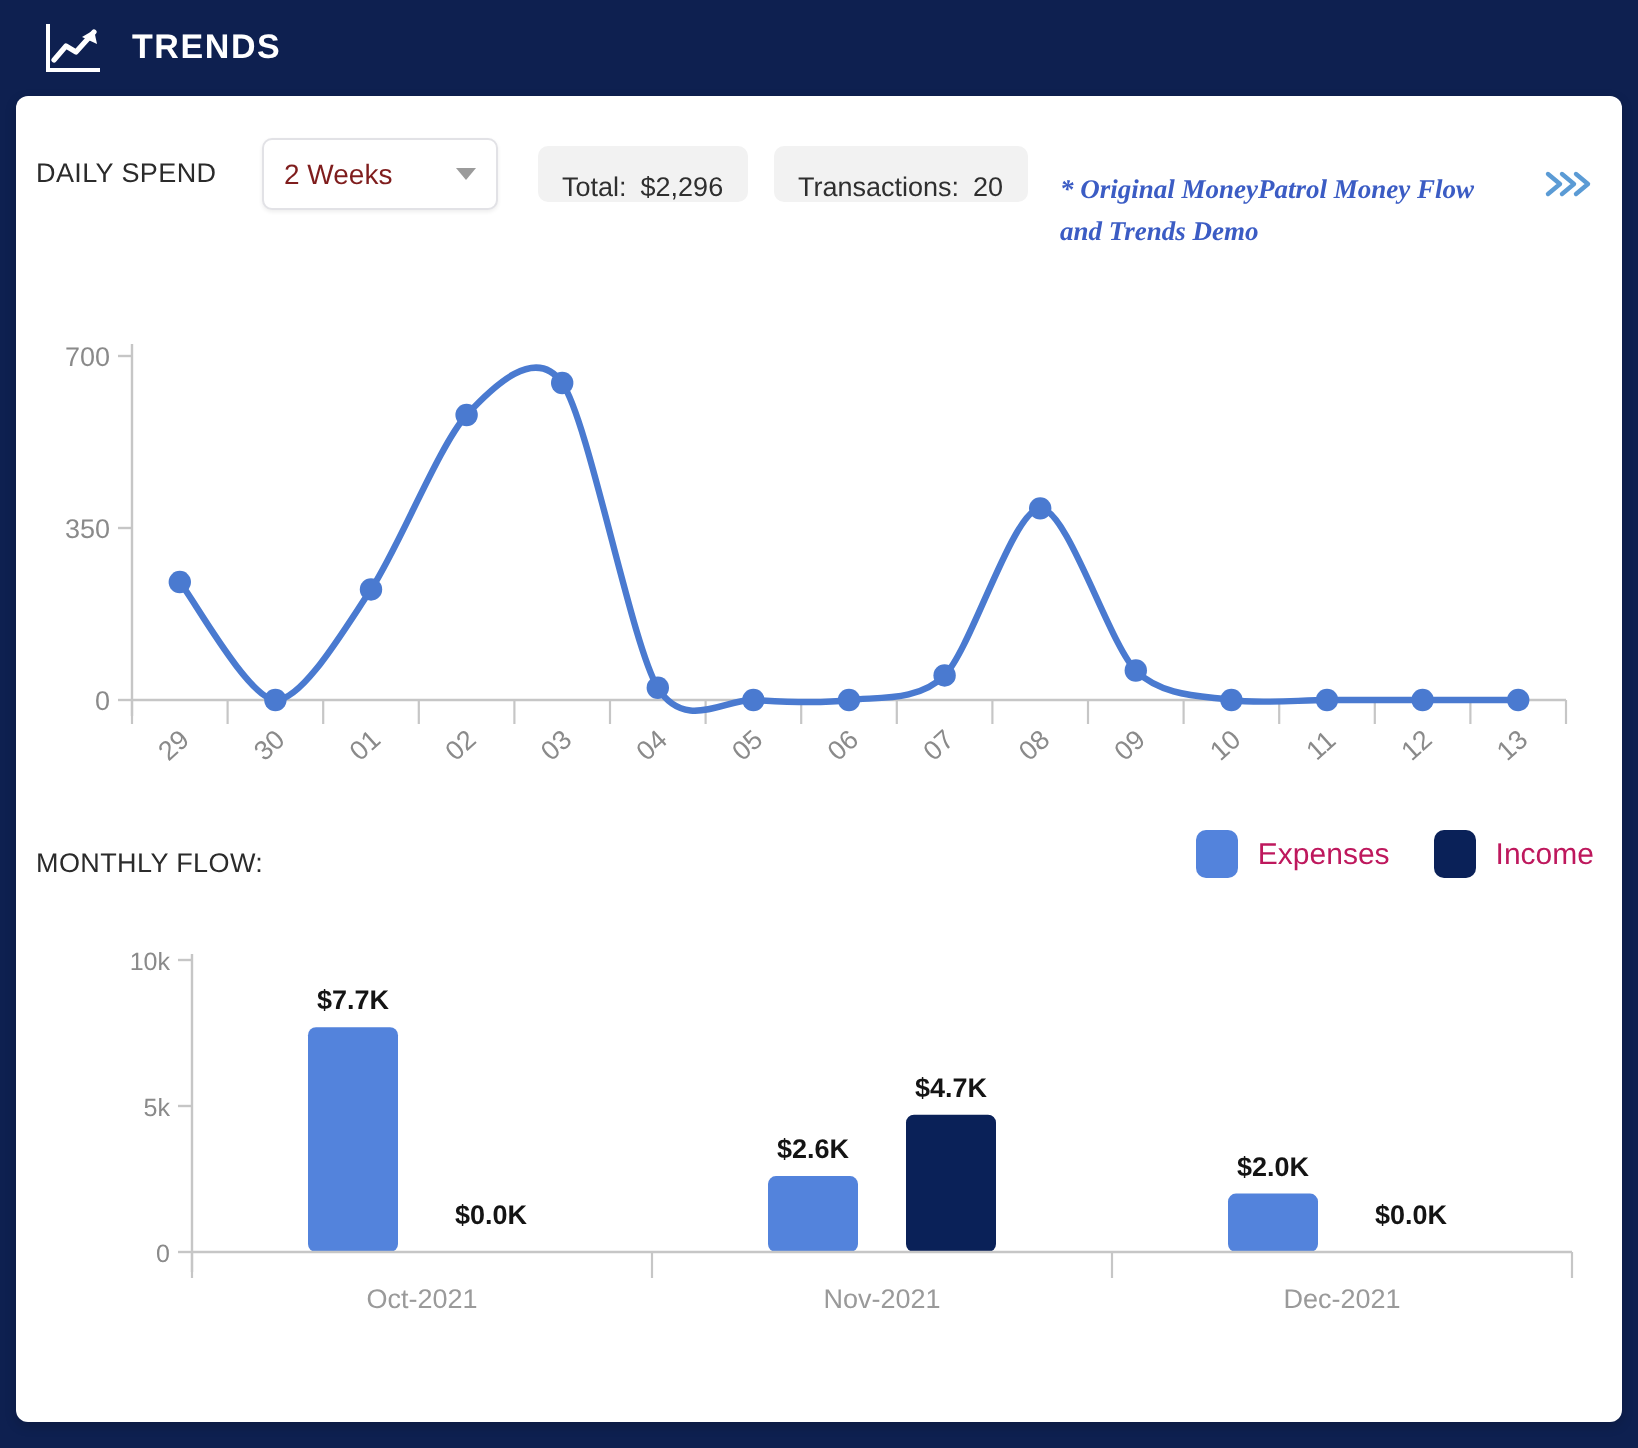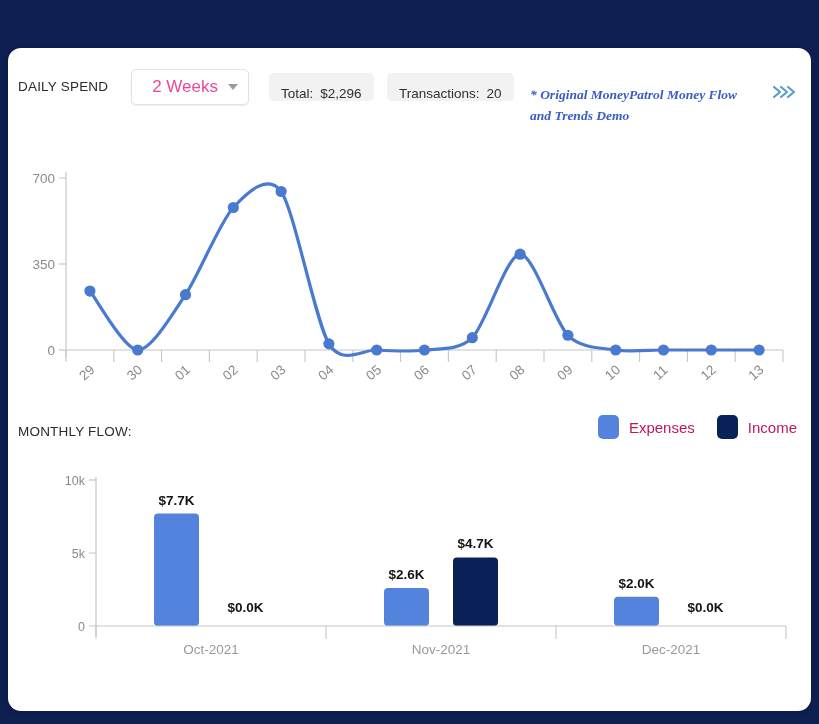--- a/index.html
+++ b/index.html
@@ -37,21 +37,21 @@
     letter-spacing: 0.8px;
     font-family: "Liberation Sans", sans-serif;
   }
 
   
   .card {
     position: absolute;
     left: 8px; top: 48px;
     width: 803px; height: 663px;
     background: #ffffff;
-    border-radius: 13px;
+    border-radius: 6px;
     box-shadow: 0 2px 6px rgba(0,0,0,0.18);
     overflow: hidden;
   }
 
   
   .ds-row {
     position: absolute; left: 0; top: 16px;
     width: 803px; height: 56px;
   }
   .ds-label {
@@ -64,23 +64,22 @@
     position: absolute;
     background: #ffffff;
     border: 1px solid #e2e2e6;
     border-radius: 5px;
     box-shadow: 0 1px 2px rgba(0,0,0,0.07);
     display: flex; align-items: center;
     padding: 0 10px;
     cursor: pointer;
   }
   .select-box .sel-val {
-    font-size: 17px; color: #ec4899;
+    font-size: 14px; color: #7f1d1d;
     flex: 1;
-    text-align: right;
   }
   .caret {
     width: 0; height: 0;
     border-left: 5.5px solid transparent;
     border-right: 5.5px solid transparent;
     border-top: 6px solid #9b9b9b;
     margin-left: 10px;
   }
   #ds-select { left: 123px; top: 5px; width: 118px; height: 36px; }
 
@@ -168,20 +167,28 @@
   .cat-txt {
     font-family: "Liberation Sans", sans-serif;
     fill: #9a9a9a;
   }
 </style>
 </head>
 <body>
 
 <div id="app">
 
+  <div class="header">
+    <svg class="header-icon" viewBox="0 0 30 26">
+      <path d="M2 1 L2 24 L28 24" fill="none" stroke="#ffffff" stroke-width="2"></path>
+      <polyline points="5,19 11,12 16,15 25,5" fill="none" stroke="#ffffff" stroke-width="2.6" stroke-linecap="round" stroke-linejoin="round"></polyline>
+      <polygon points="25,4 26.5,11 19,7.5" fill="#ffffff"></polygon>
+    </svg>
+    <span class="header-title">TRENDS</span>
+  </div>
 
   <div class="card">
 
     <div class="ds-row">
       <span class="ds-label">DAILY SPEND</span>
 
       <div class="select-box" id="ds-select">
         <span class="sel-val">2 Weeks</span>
         <span class="caret"></span>
       </div>

